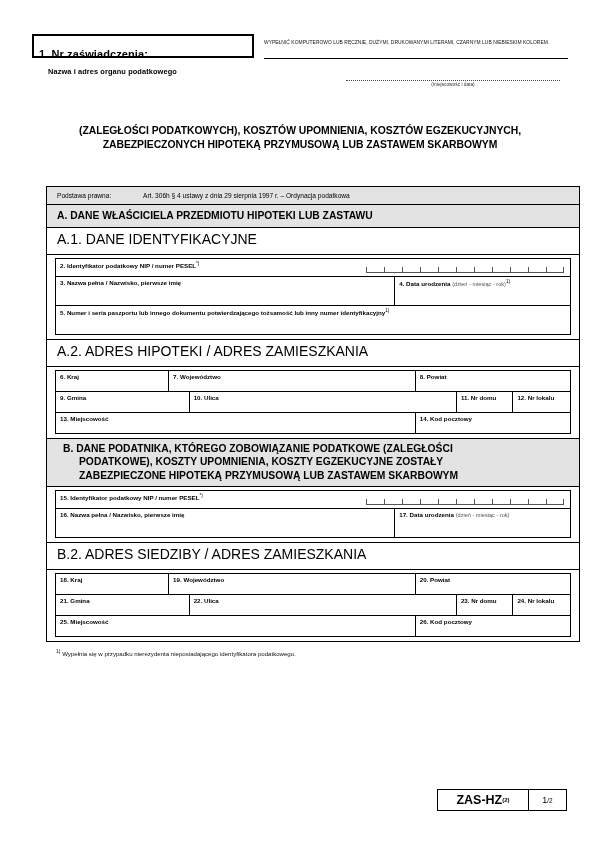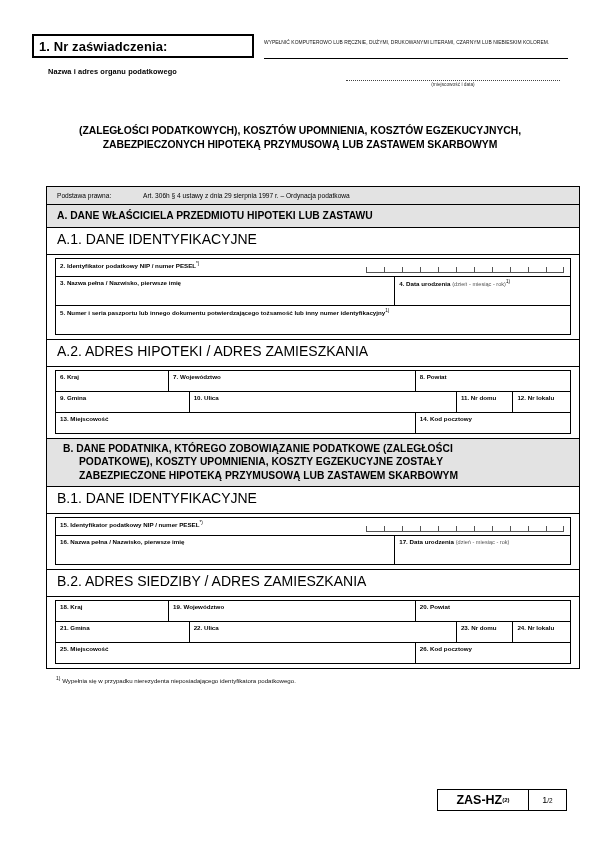--- a/index.html
+++ b/index.html
@@ -28,22 +28,22 @@
     width: 536px;
   }
   .cert-row {
     display: flex;
     align-items: stretch;
     height: 24px;
   }
   .cert-box {
     width: 222px;
     border: 2px solid #000;
-    padding: 3px 0 0 5px;
-    font-size: 13px;
+    padding: 12px 0 0 5px;
+    font-size: 11px;
     font-weight: bold;
     letter-spacing: .1px;
     background: #fff;
   }
   .fill-note {
     flex: 1;
     padding-left: 10px;
     padding-top: 6px;
     font-size: 4.9px;
     letter-spacing: .05px;
@@ -335,21 +335,20 @@
         </div>
       </div>
     </div>
 
     <div class="sec-head multi">
       <span>B. DANE PODATNIKA, KTÓREGO ZOBOWIĄZANIE PODATKOWE (ZALEGŁOŚCI</span>
       <span class="ind">PODATKOWE), KOSZTY UPOMNIENIA, KOSZTY EGZEKUCYJNE ZOSTAŁY</span>
       <span class="ind">ZABEZPIECZONE HIPOTEKĄ PRZYMUSOWĄ LUB ZASTAWEM SKARBOWYM</span>
     </div>
 
-    <div class="sub-head">B.1. DANE IDENTYFIKACYJNE</div>
 
     <div class="fieldwrap">
       <div class="frow">
         <div class="cell h17" style="width:100%">
           <span>15. Identyfikator podatkowy NIP / numer PESEL</span><sup>*)</sup>
           <span class="comb">
             <span class="seg"></span>
               <span class="seg"></span>
               <span class="seg"></span>
               <span class="seg"></span>

